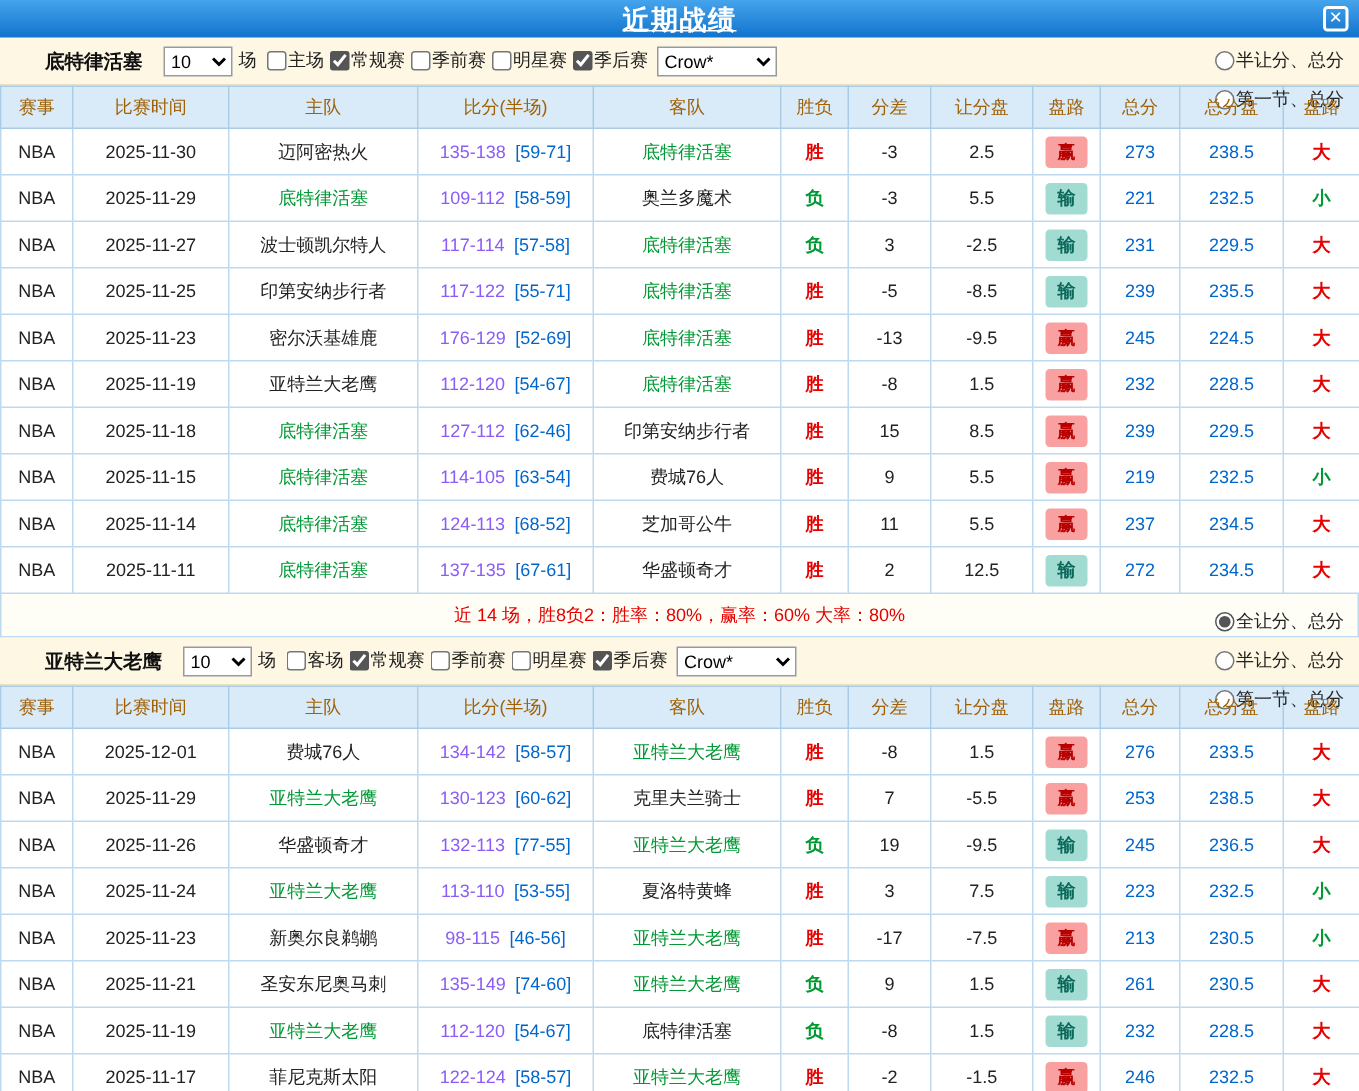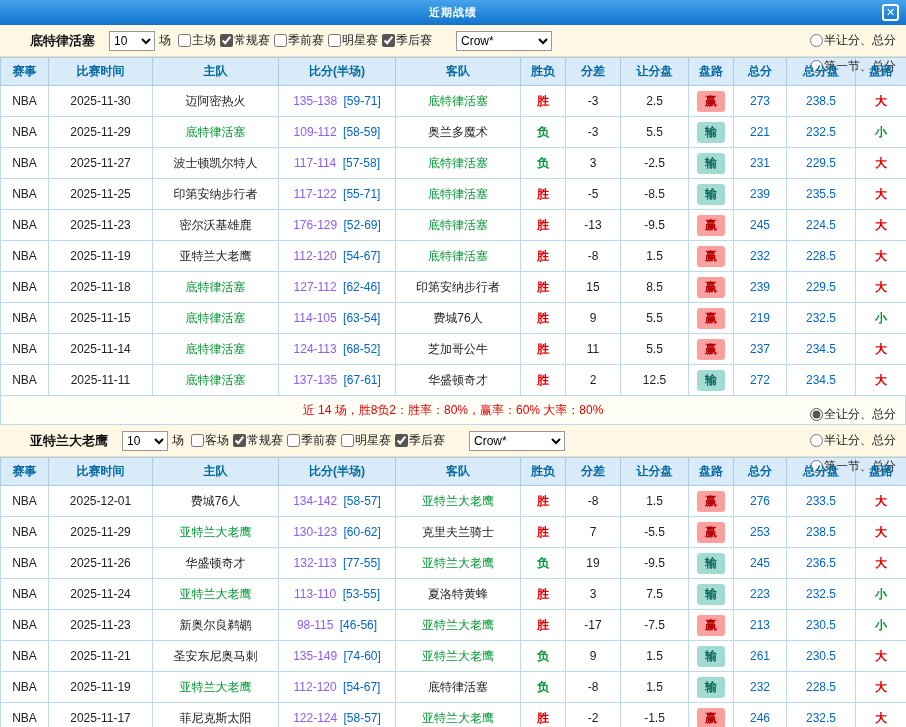--- a/index.html
+++ b/index.html
@@ -5,43 +5,43 @@
   html,body{margin:0;padding:0;}
   body{
     width:906px;background:#fff;color:#222;
     font-family:"Liberation Sans","DejaVu Sans",sans-serif;font-size:12px;
   }
   .window{width:906px;}
   .titlebar{
     height:25px;position:relative;display:flex;align-items:center;justify-content:center;
     background:linear-gradient(var(--titlebar-blue-light,#45a4ec),var(--titlebar-blue,#1173cd));
   }
-  .title{color:#fff;font-weight:bold;font-size:11px;letter-spacing:1px;}
+  .title{color:#fff;font-weight:bold;font-size:18px;letter-spacing:1px;text-decoration:underline;}
   .close{
     position:absolute;right:7px;top:4px;width:17px;height:17px;box-sizing:border-box;
     color:#fff;font-size:11px;font-weight:bold;line-height:13px;text-align:center;
     border:2px solid #fff;border-radius:3px;cursor:pointer;
   }
   .filterbar{
     display:flex;align-items:center;height:31px;padding:0 10px 0 30px;gap:2px;
     background:var(--filter-bg,#fdf7e3);border-bottom:1px solid #e8e0c4;
   }
   .team-name{font-weight:bold;font-size:13px;margin-right:10px;color:#111;}
   select{font-size:12px;height:20px;margin:0 2px;background:#fff;border:1px solid #999;}
   .count-select{width:46px;}
-  .odds-select{width:96px;margin-left:20px;}
+  .odds-select{width:80px;margin-left:2px;}
   .suffix{margin-right:5px;}
   input[type=checkbox],input[type=radio]{accent-color:#555;width:13px;height:13px;margin:0 1px 0 0;}
   label.cb{display:flex;align-items:center;margin-right:2px;cursor:pointer;}
   .radio-group{margin-left:auto;display:flex;align-items:center;gap:9px;flex-direction:column;}
   label.rb{display:flex;align-items:center;cursor:pointer;}
   table.games{width:906px;border-collapse:collapse;table-layout:fixed;}
   .games th{
     background:var(--header-bg,#d9ebf9);border:1px solid #a9cbe6;height:25px;
-    font-weight:bold;font-size:12px;color:#0369a1;
+    font-weight:normal;font-size:12px;color:#a16207;
   }
   .games td{
     border:1px solid var(--border-blue,#bcd9ef);height:28px;text-align:center;
     font-size:12px;overflow:hidden;white-space:nowrap;
   }
   td.team.hl{color:var(--team-highlight,#009933);}
   td b{font-weight:normal;color:#8b5cf6;}
   .half{color:var(--link-blue,#0066cc);margin-left:3px;}
   .res-w{color:var(--win-red,#e60000);font-weight:bold;}
   .res-l{color:var(--loss-green,#009933);font-weight:bold;}

